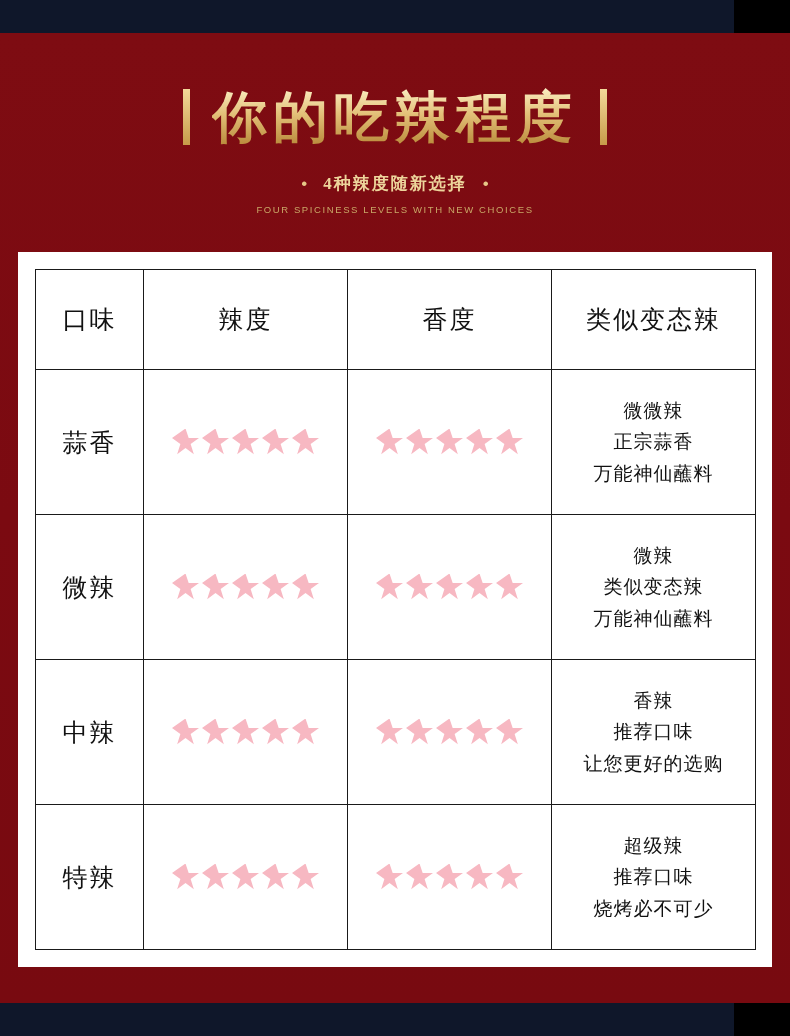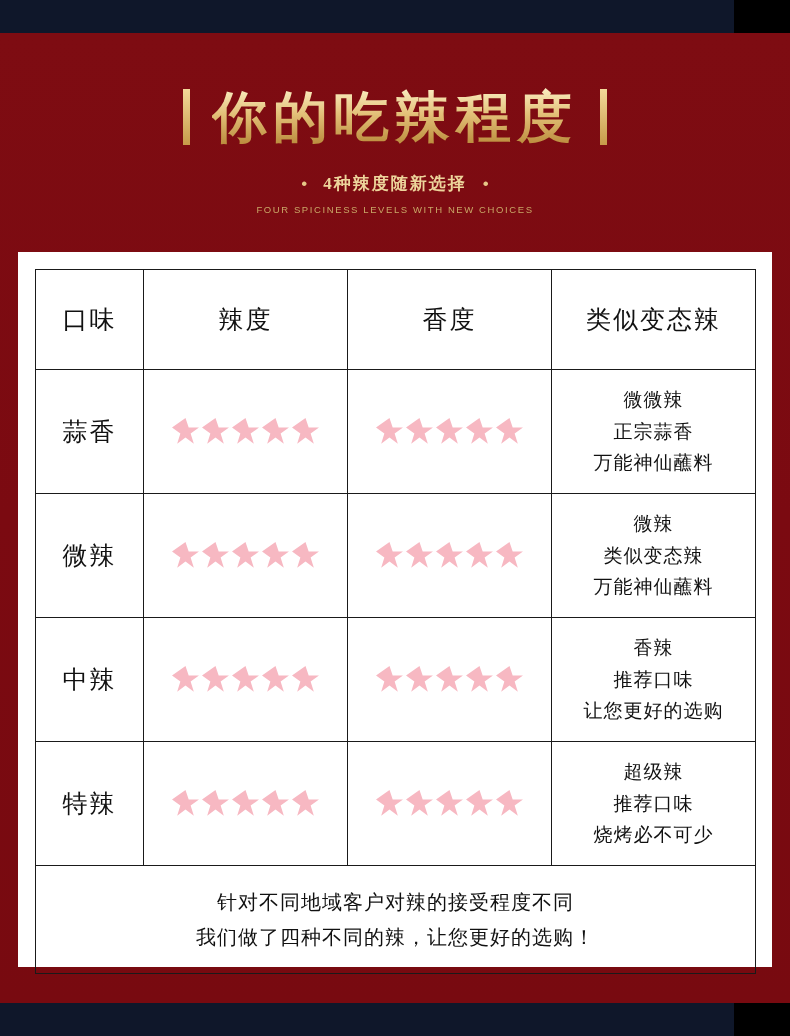--- a/index.html
+++ b/index.html
@@ -419,22 +419,16 @@
                   <span class="layer empty"></span>
                 </span>
               </div>
             </td>
             <td class="col-rec rec-cell">
               <div>超级辣</div>
               <div>推荐口味</div>
               <div>烧烤必不可少</div>
             </td>
           </tr>
-          <tr>
-            <td class="footer-cell" colspan="4">
-              <div>针对不同地域客户对辣的接受程度不同</div>
-              <div>我们做了四种不同的辣，让您更好的选购！</div>
-            </td>
-          </tr>
         </tbody>
     </table>
   </div>
 </div>
 
 </body></html>

